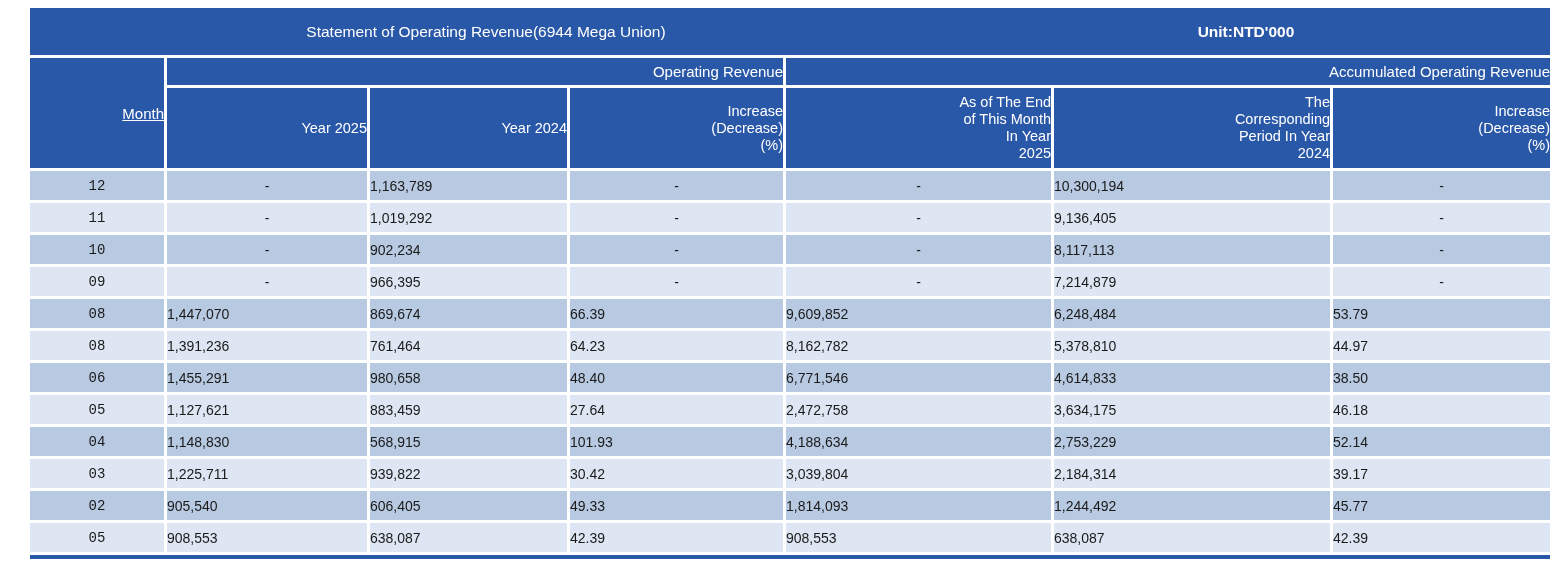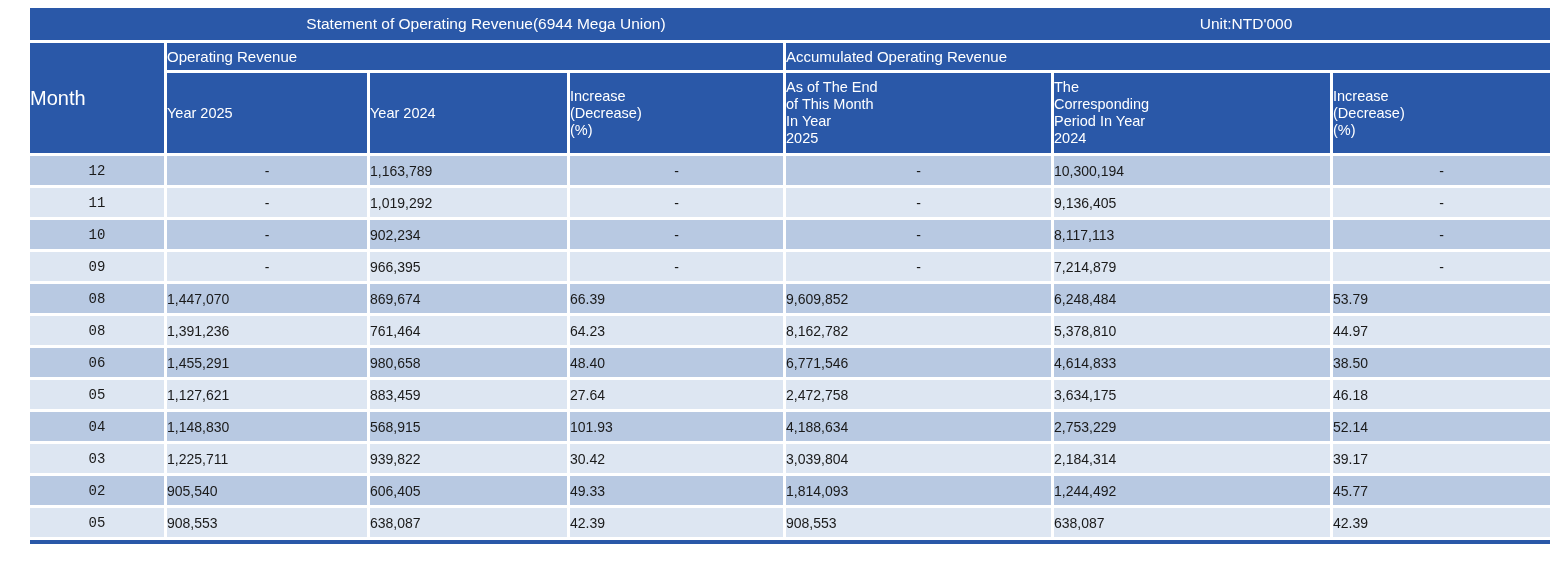--- a/index.html
+++ b/index.html
@@ -11,37 +11,37 @@
   }
   html,body{
     margin:0;padding:0;background:var(--bg);
     font-family:"Liberation Sans","DejaVu Sans",sans-serif;
     -webkit-font-smoothing:antialiased;
   }
   .page{width:1561px;height:576px;overflow:hidden;background:var(--bg);}
   .wrap{width:1520px;margin:8px 0 0 30px;}
 
   .titlebar{
-    display:flex;height:32px;background:var(--header-blue);color:#fff;
+    display:flex;height:47px;background:var(--header-blue);color:#fff;
     align-items:center;font-size:15.5px;
   }
   .title-left{flex:0 0 60%;text-align:center;}
-  .title-right{flex:0 0 40%;text-align:center;}
+  .title-right{flex:0 0 40%;text-align:center;font-weight:bold;}
 
   table{
     border-collapse:separate;border-spacing:3px;
     table-layout:fixed;width:1526px;margin-left:-3px;
   }
   th,td{padding:0;overflow:hidden;}
   .th{
     background:var(--header-blue);color:#fff;font-weight:normal;
-    text-align:left;vertical-align:middle;font-size:14.5px;
+    text-align:right;vertical-align:middle;font-size:14.5px;
   }
   .group-th{height:27px;font-size:15px;}
-  .month-th{font-size:20px;}
+  .month-th{font-size:15px;text-decoration:underline;}
   .sub-th{height:80px;white-space:pre-line;line-height:17px;}
 
   tbody td{height:29px;font-size:14px;color:var(--text-dark);vertical-align:middle;}
   tbody tr.dark td{background:var(--row-dark);}
   tbody tr.light td{background:var(--row-light);}
   td.c-month{text-align:center;font-family:Liberation Mono, monospace;}
   td.c-num{text-align:left;padding-right:12px;}
   td.c-dash{text-align:center;}
 
   .bottom-bar{width:1520px;height:4px;background:var(--header-blue);}

